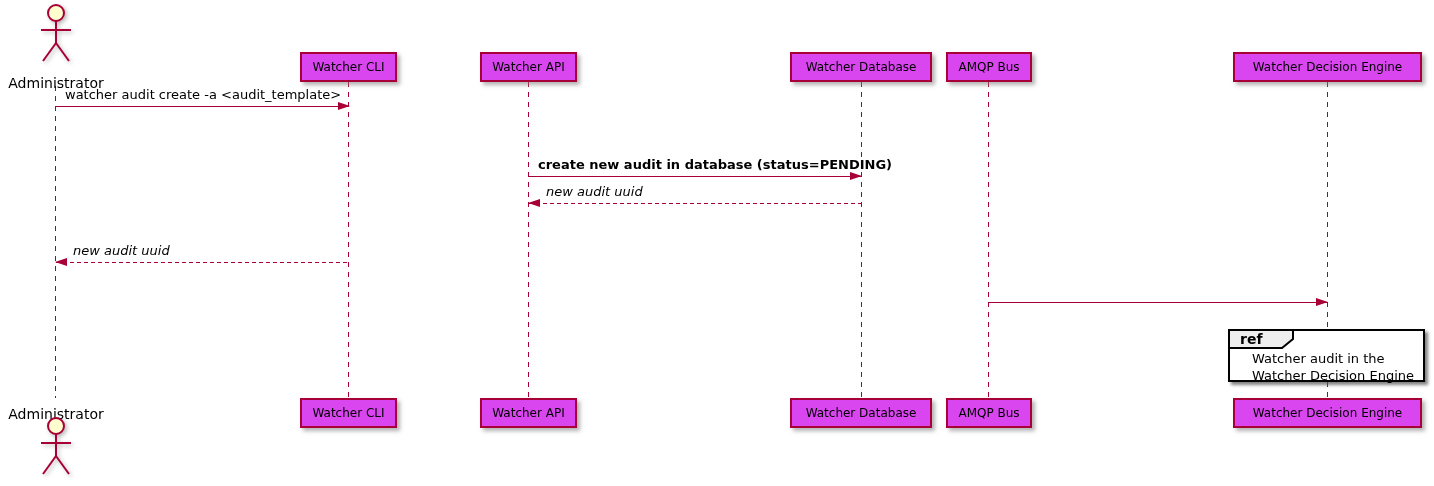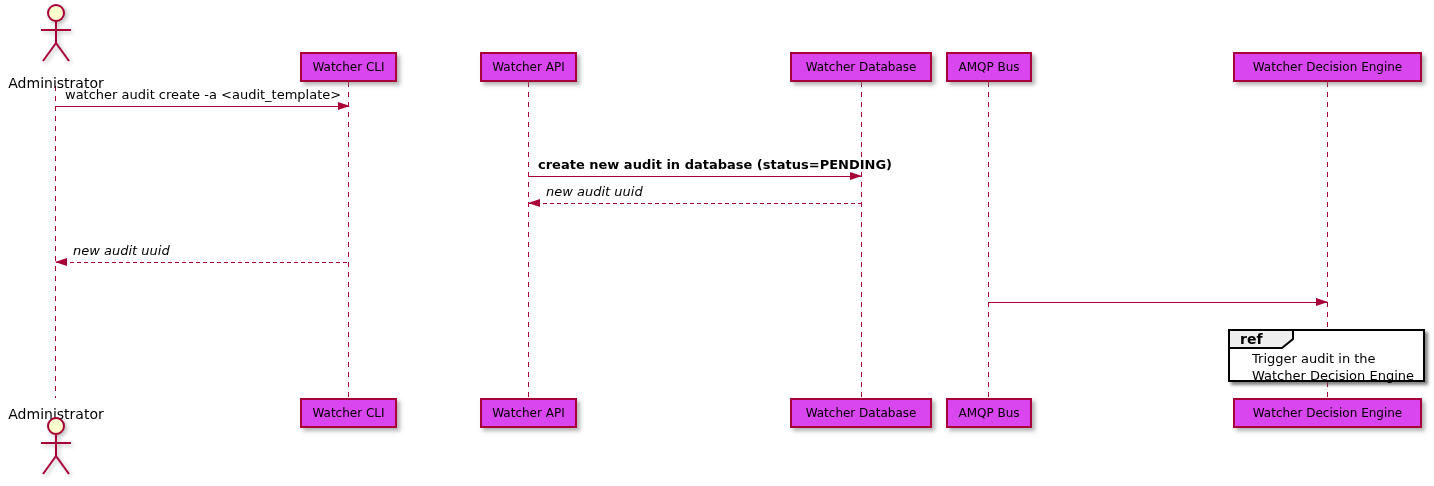--- a/index.html
+++ b/index.html
@@ -153,21 +153,21 @@
         <span class="arrow-right"></span>
       </div>
   </div>
 
   <div class="ref-box">
     <svg class="ref-tab" width="68" height="21" viewBox="0 0 68 21">
       <path d="M1,1 H65 V10 L54,19 H1 Z" fill="#EEEEEE" stroke="#000000" stroke-width="2"></path>
     </svg>
     <div class="ref-tab-label">ref</div>
     <div class="ref-body">
-      <div>Trigger audit in the</div>
+      <div>Watcher audit in the</div>
       <div>Watcher Decision Engine</div>
     </div>
   </div>
 
   <div class="actor-label" style="left:8px;top:398px;width:96px;">Administrator</div>
   <svg class="actor-figure" style="left:36px;top:416px;" width="40" height="62" viewBox="0 0 40 62">
     <circle cx="20" cy="10" r="8" fill="#FEFECE" stroke="#A80036" stroke-width="2"></circle>
     <line x1="20" y1="18" x2="20" y2="40" stroke="#A80036" stroke-width="2"></line>
     <line x1="5" y1="27" x2="35" y2="27" stroke="#A80036" stroke-width="2"></line>
     <line x1="20" y1="40" x2="7" y2="58" stroke="#A80036" stroke-width="2"></line>

